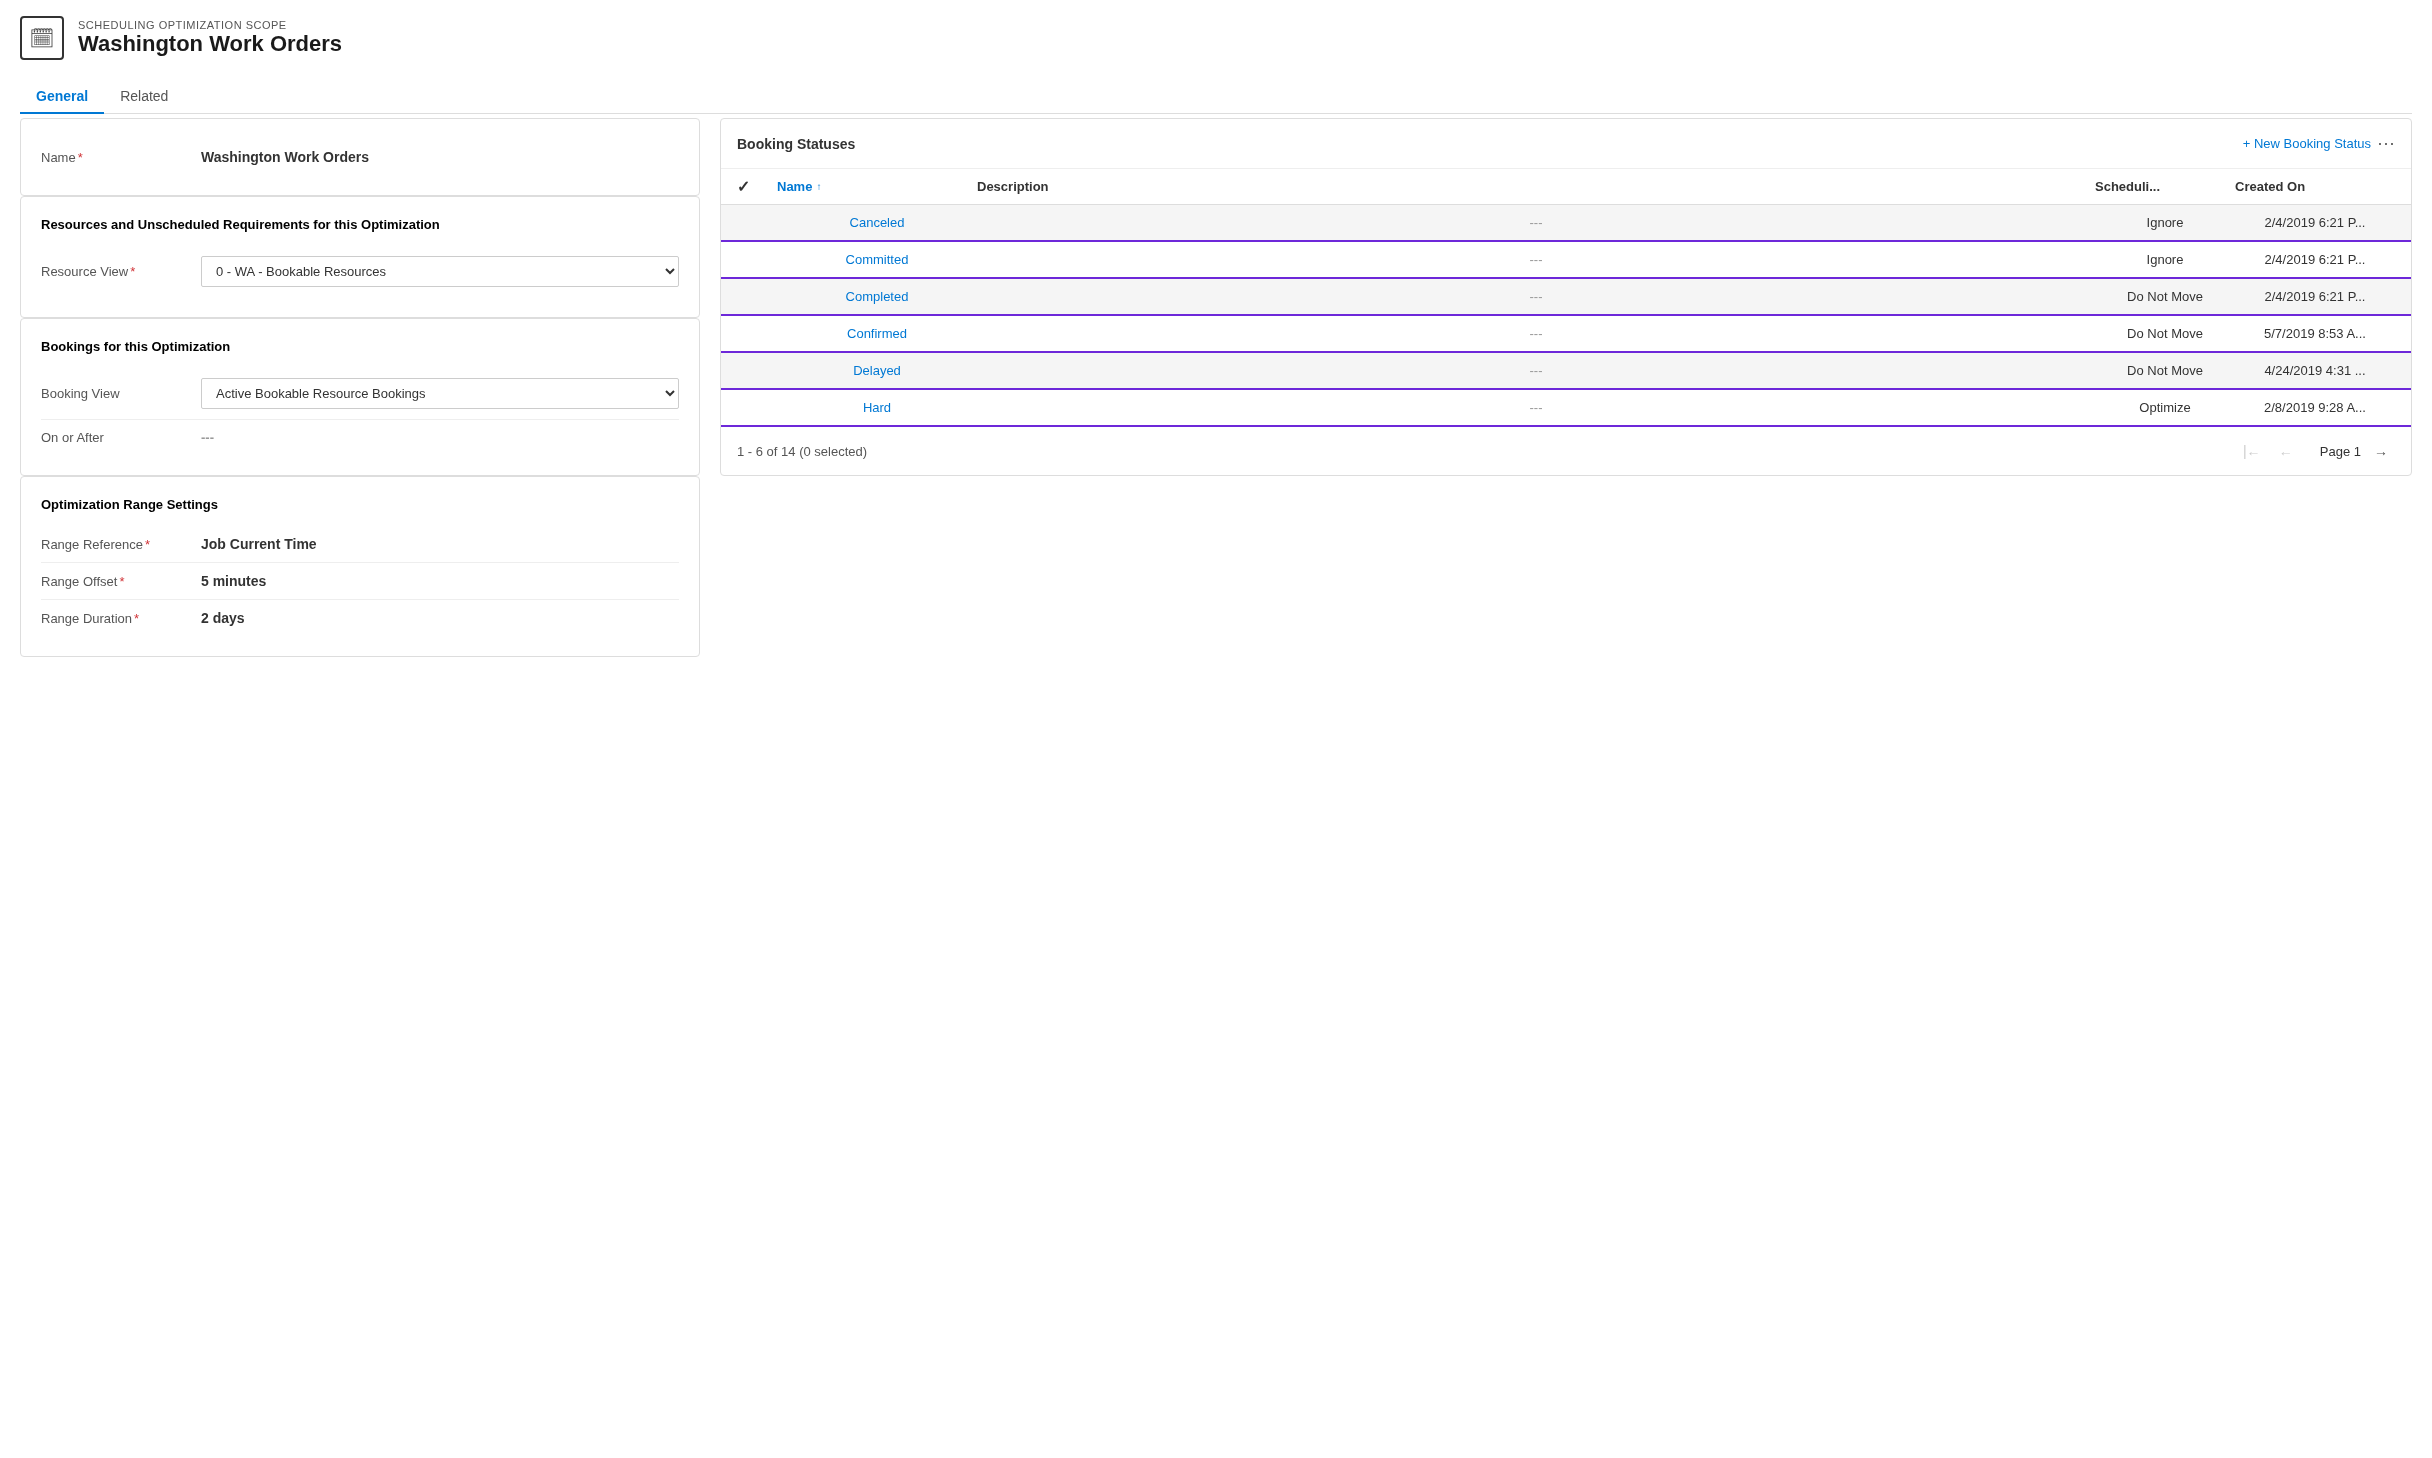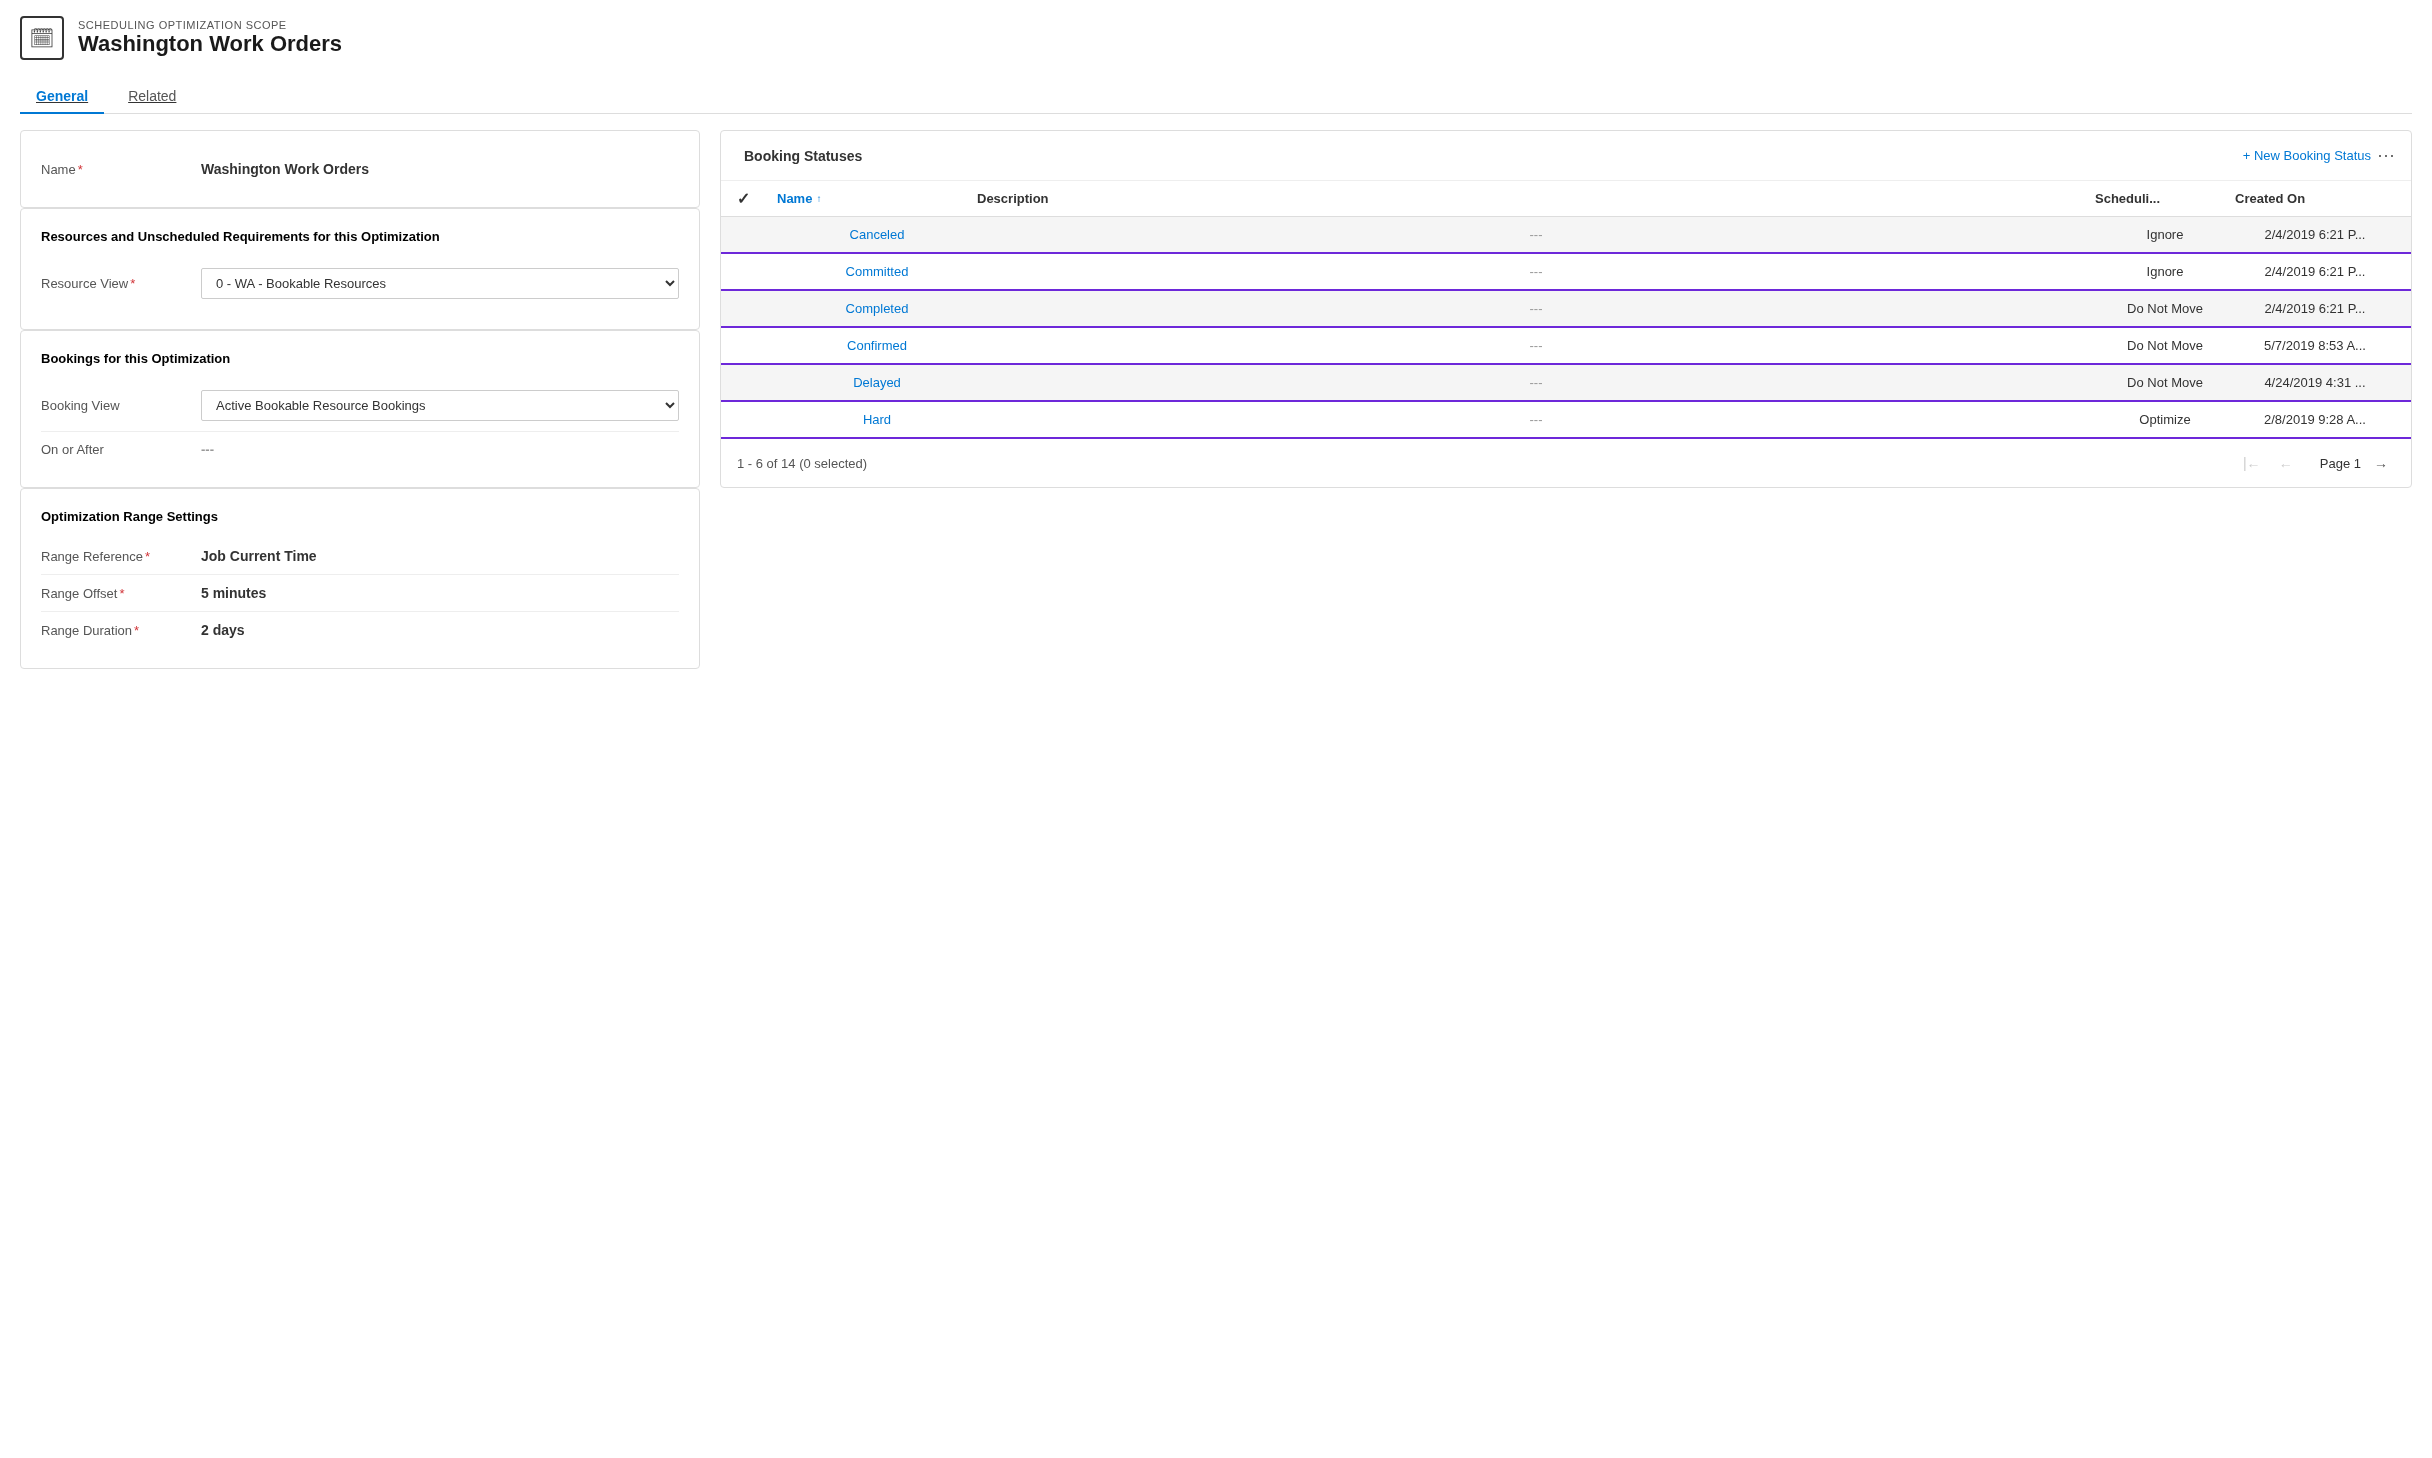--- a/index.html
+++ b/index.html
@@ -7,21 +7,21 @@
 
     .page-container { padding: 16px 20px; }
 
     
     .header { display: flex; align-items: center; gap: 14px; margin-bottom: 20px; }
     .header-icon { width: 44px; height: 44px; border: 2px solid #333; border-radius: 4px; display: flex; align-items: center; justify-content: center; font-size: 20px; }
     .header-text .subtitle { font-size: 11px; color: #555; text-transform: uppercase; letter-spacing: 0.5px; }
     .header-text .title { font-size: 22px; font-weight: 600; color: #1a1a1a; }
 
     
-    .tabs { display: flex; gap: 8px; border-bottom: 1px solid #ddd; margin-bottom: 16px; text-decoration: underline; }
+    .tabs { display: flex; gap: 0; border-bottom: 1px solid #ddd; margin-bottom: 4px; }
     .tab { padding: 8px 16px; cursor: pointer; font-size: 14px; color: #555; border-bottom: 2px solid transparent; margin-bottom: -1px; }
     .tab.active { color: #0078d4; border-bottom: 2px solid #0078d4; font-weight: 600; }
 
     
     .main-layout { display: flex; gap: 20px; }
     .left-col { flex: 0 0 680px; display: flex; flex-direction: column; }
     .right-col { flex: 1; }
 
     
     .card { border: 1px solid #ddd; border-radius: 4px; padding: 20px; }
@@ -34,21 +34,21 @@
     .form-value { flex: 1; font-weight: 600; font-size: 14px; }
     .form-select { flex: 1; }
     .form-select select { width: 100%; border: 1px solid #ccc; padding: 6px 10px; border-radius: 2px; font-size: 13px; background: #fff; color: #333; appearance: auto; }
 
     
     .section-title { font-size: 13px; font-weight: 600; color: #000000; margin-bottom: 14px; }
 
     
     .booking-card { border: 1px solid #ddd; border-radius: 4px; padding: 0; }
     .booking-header { display: flex; align-items: center; padding: 14px 16px; border-bottom: 1px solid #eee; }
-    .booking-title { font-size: 14px; font-weight: 600; flex: 1; margin-left: 7px; }
+    .booking-title { font-size: 14px; font-weight: 600; flex: 1; }
     .booking-actions { display: flex; align-items: center; gap: 6px; }
     .btn-new { display: flex; align-items: center; gap: 4px; color: #0078d4; font-size: 13px; cursor: pointer; }
     .more-btn { color: #555; cursor: pointer; font-size: 18px; }
 
     .table-wrapper { overflow: hidden; }
     .table-header-row { display: grid; grid-template-columns: 40px 200px 1fr 140px 160px; align-items: center; padding: 8px 16px; border-bottom: 1px solid #ddd; background: #fff; }
     .th { font-size: 13px; font-weight: 600; color: #333; display: flex; align-items: center; gap: 4px; }
     .th.sortable { cursor: pointer; color: #0078d4; }
     .sort-icon { font-size: 10px; }
 

